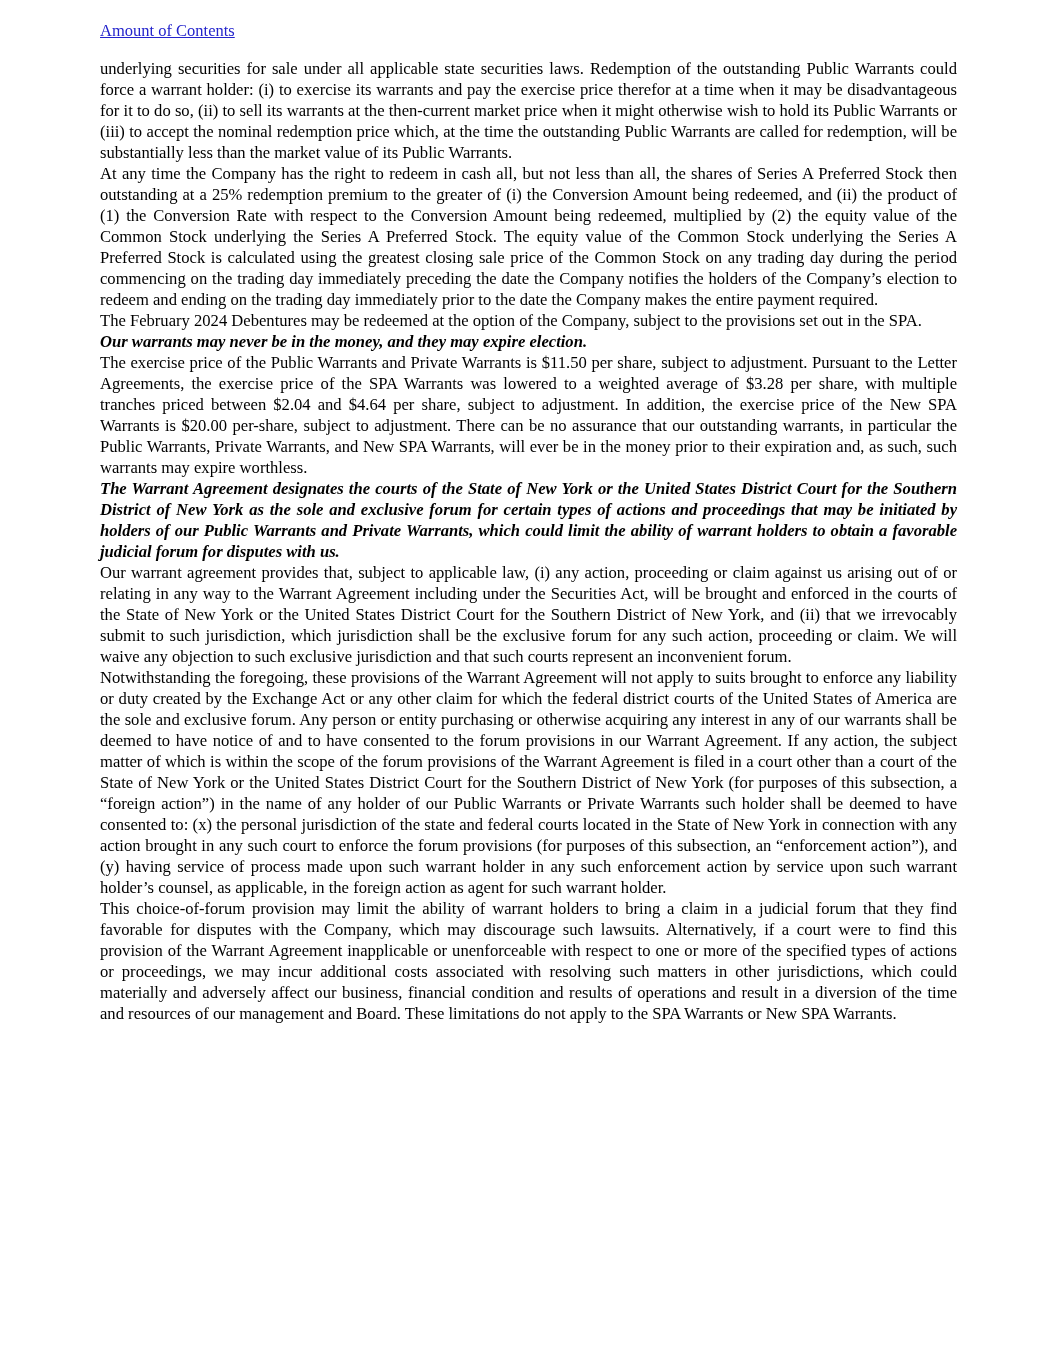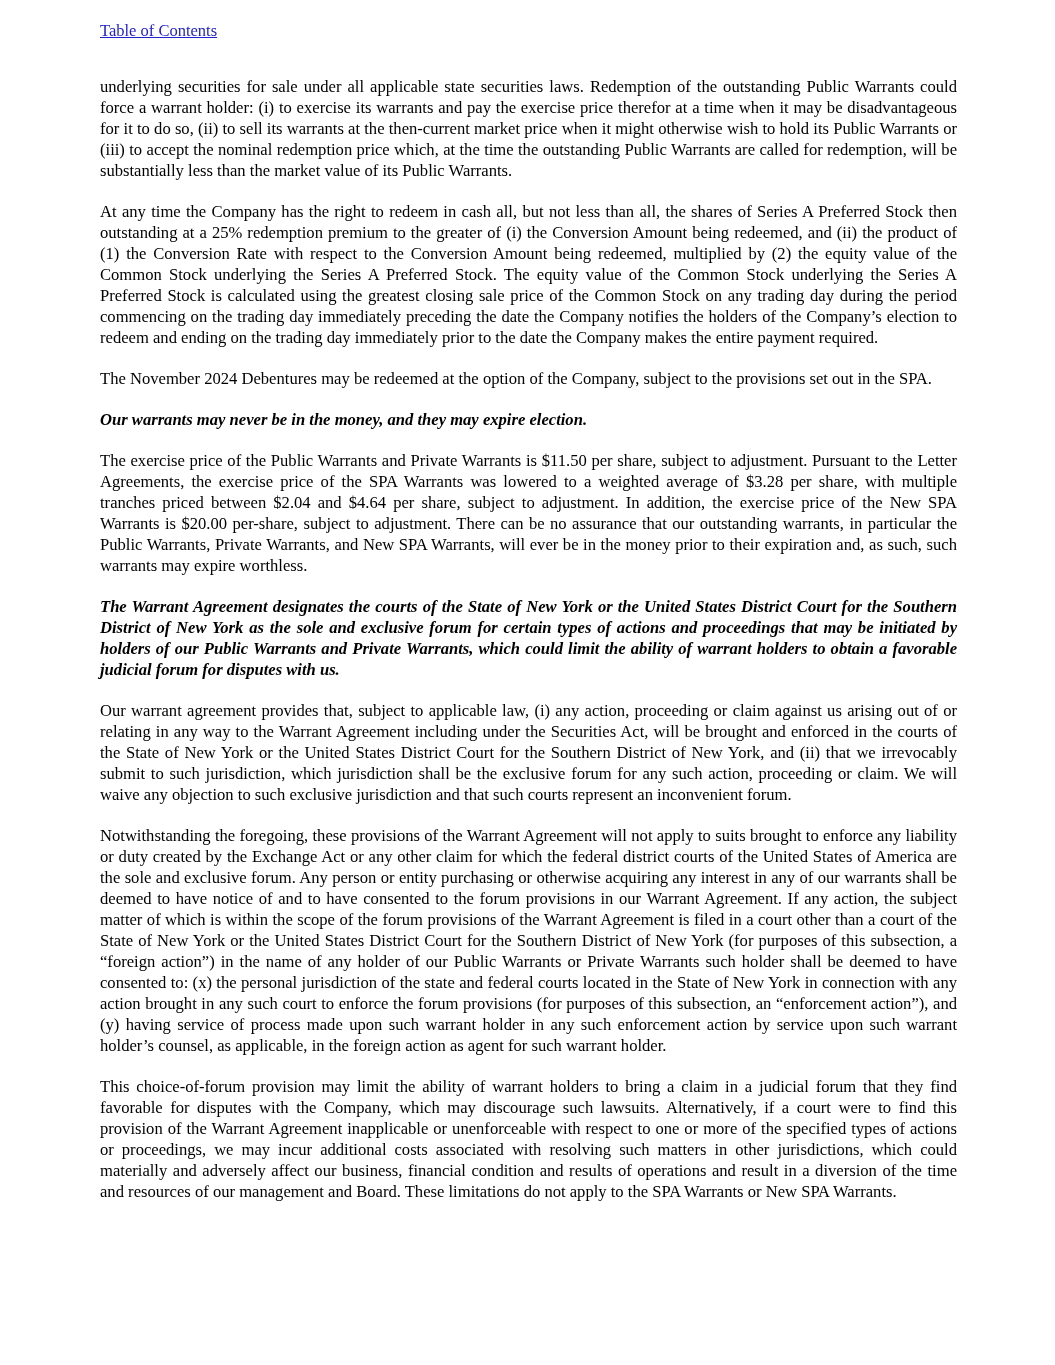--- a/index.html
+++ b/index.html
@@ -23,50 +23,49 @@
     font-size: 16.5px;
     line-height: 21px;
     color: #2323cc;
     text-decoration: underline;
     cursor: pointer;
   }
   .block {
     font-size: 16.6px;
     line-height: 21px;
     text-align: justify;
-    margin-top: 20px;
   }
-  .block.first-after-toc { margin-top: 35px; }
+  .block.first-after-toc { margin-top: 17px; }
   .heading {
     font-weight: bold;
     font-style: italic;
   }
   .page-number {
     position: absolute;
     bottom: 22px;
     left: 0;
     width: 100%;
     text-align: center;
     font-size: 16.5px;
     line-height: 21px;
   }
 </style>
 </head>
 <body>
 
 <div class="page">
   <div class="content">
 
-    <a class="toc-link">Table of Contents</a>
+    <a class="toc-link">Amount of Contents</a>
 
     <div class="block para first-after-toc">underlying securities for sale under all applicable state securities laws. Redemption of the outstanding Public Warrants could force a warrant holder: (i) to exercise its warrants and pay the exercise price therefor at a time when it may be disadvantageous for it to do so, (ii) to sell its warrants at the then-current market price when it might otherwise wish to hold its Public Warrants or (iii) to accept the nominal redemption price which, at the time the outstanding Public Warrants are called for redemption, will be substantially less than the market value of its Public Warrants.</div>
 
     <div class="block para">At any time the Company has the right to redeem in cash all, but not less than all, the shares of Series A Preferred Stock then outstanding at a 25% redemption premium to the greater of (i) the Conversion Amount being redeemed, and (ii) the product of (1) the Conversion Rate with respect to the Conversion Amount being redeemed, multiplied by (2) the equity value of the Common Stock underlying the Series A Preferred Stock. The equity value of the Common Stock underlying the Series A Preferred Stock is calculated using the greatest closing sale price of the Common Stock on any trading day during the period commencing on the trading day immediately preceding the date the Company notifies the holders of the Company’s election to redeem and ending on the trading day immediately prior to the date the Company makes the entire payment required.</div>
 
-    <div class="block para">The November 2024 Debentures may be redeemed at the option of the Company, subject to the provisions set out in the SPA.</div>
+    <div class="block para">The February 2024 Debentures may be redeemed at the option of the Company, subject to the provisions set out in the SPA.</div>
 
     <div class="block heading">Our warrants may never be in the money, and they may expire election.</div>
 
     <div class="block para">The exercise price of the Public Warrants and Private Warrants is $11.50 per share, subject to adjustment. Pursuant to the Letter Agreements, the exercise price of the SPA Warrants was lowered to a weighted average of $3.28 per share, with multiple tranches priced between $2.04 and $4.64 per share, subject to adjustment. In addition, the exercise price of the New SPA Warrants is $20.00 per-share, subject to adjustment. There can be no assurance that our outstanding warrants, in particular the Public Warrants, Private Warrants, and New SPA Warrants, will ever be in the money prior to their expiration and, as such, such warrants may expire worthless.</div>
 
     <div class="block heading">The Warrant Agreement designates the courts of the State of New York or the United States District Court for the Southern District of New York as the sole and exclusive forum for certain types of actions and proceedings that may be initiated by holders of our Public Warrants and Private Warrants, which could limit the ability of warrant holders to obtain a favorable judicial forum for disputes with us.</div>
 
     <div class="block para">Our warrant agreement provides that, subject to applicable law, (i) any action, proceeding or claim against us arising out of or relating in any way to the Warrant Agreement including under the Securities Act, will be brought and enforced in the courts of the State of New York or the United States District Court for the Southern District of New York, and (ii) that we irrevocably submit to such jurisdiction, which jurisdiction shall be the exclusive forum for any such action, proceeding or claim. We will waive any objection to such exclusive jurisdiction and that such courts represent an inconvenient forum.</div>
 
     <div class="block para">Notwithstanding the foregoing, these provisions of the Warrant Agreement will not apply to suits brought to enforce any liability or duty created by the Exchange Act or any other claim for which the federal district courts of the United States of America are the sole and exclusive forum. Any person or entity purchasing or otherwise acquiring any interest in any of our warrants shall be deemed to have notice of and to have consented to the forum provisions in our Warrant Agreement. If any action, the subject matter of which is within the scope of the forum provisions of the Warrant Agreement is filed in a court other than a court of the State of New York or the United States District Court for the Southern District of New York (for purposes of this subsection, a “foreign action”) in the name of any holder of our Public Warrants or Private Warrants such holder shall be deemed to have consented to: (x) the personal jurisdiction of the state and federal courts located in the State of New York in connection with any action brought in any such court to enforce the forum provisions (for purposes of this subsection, an “enforcement action”), and (y) having service of process made upon such warrant holder in any such enforcement action by service upon such warrant holder’s counsel, as applicable, in the foreign action as agent for such warrant holder.</div>

